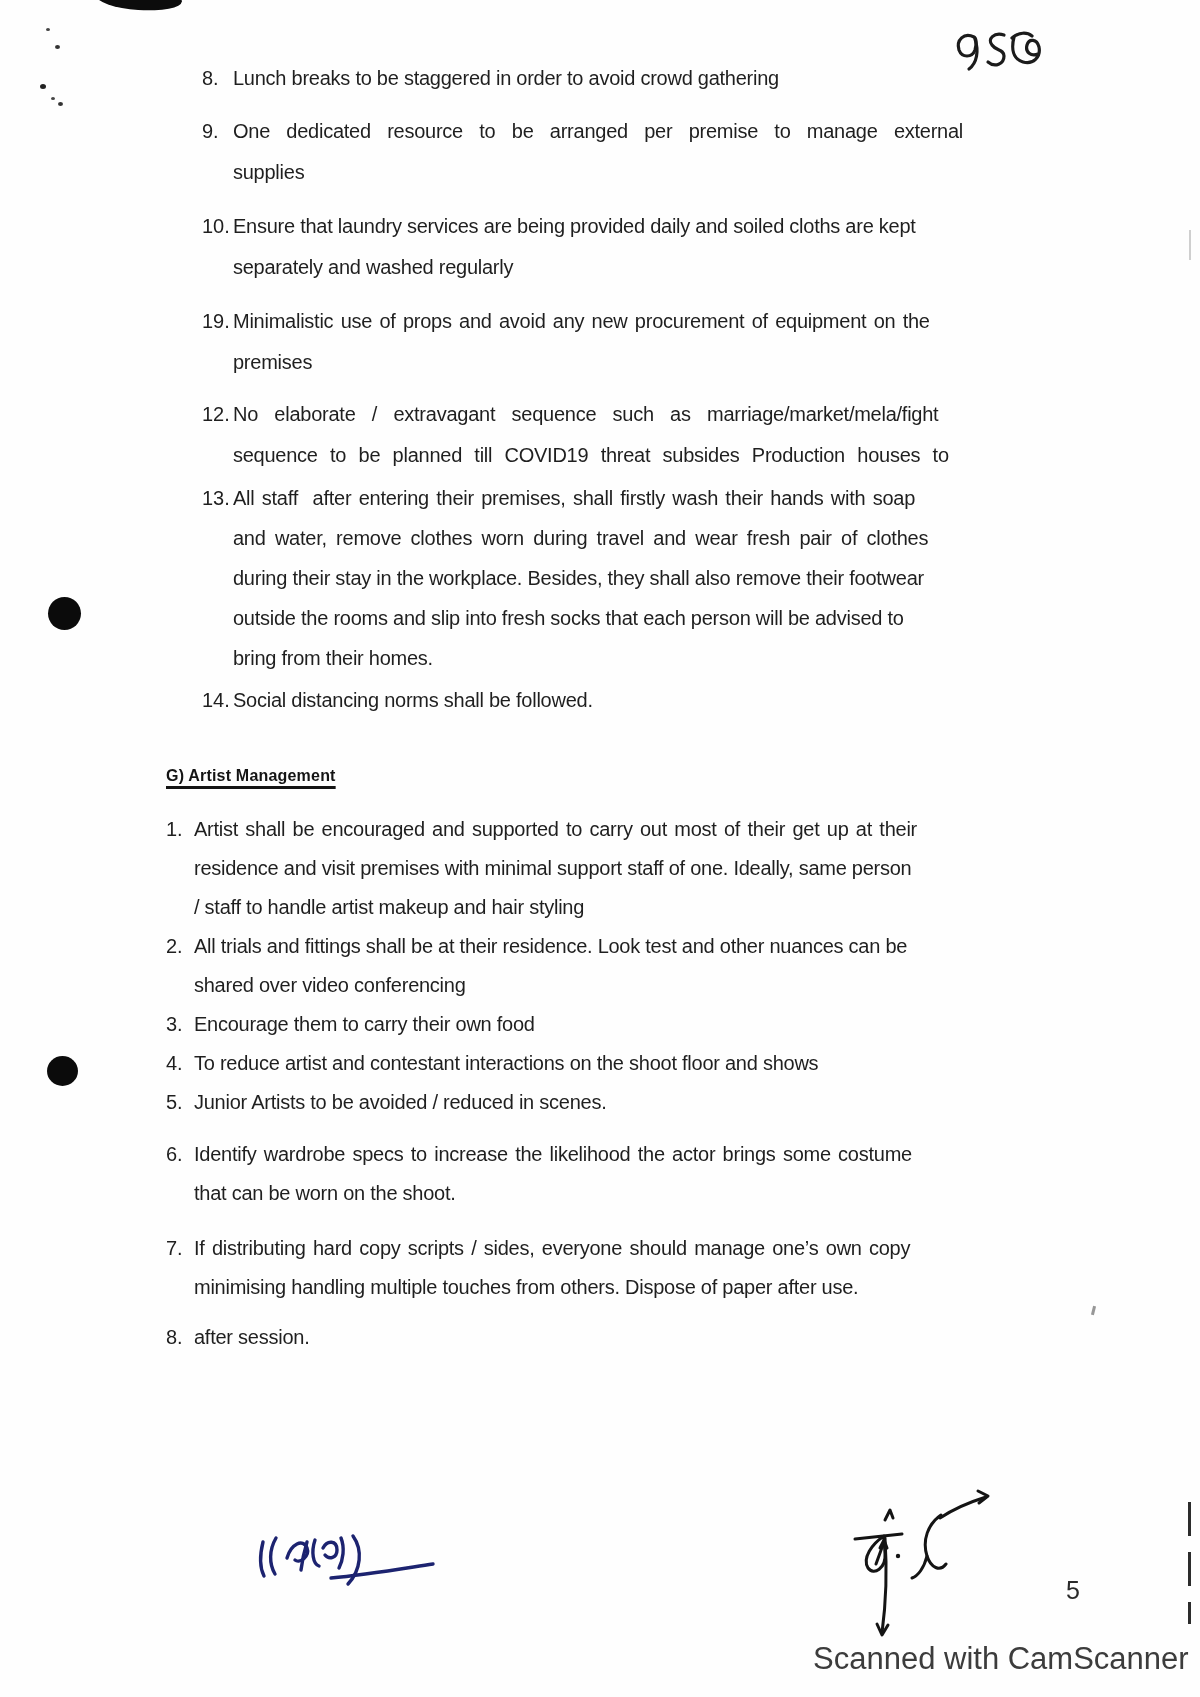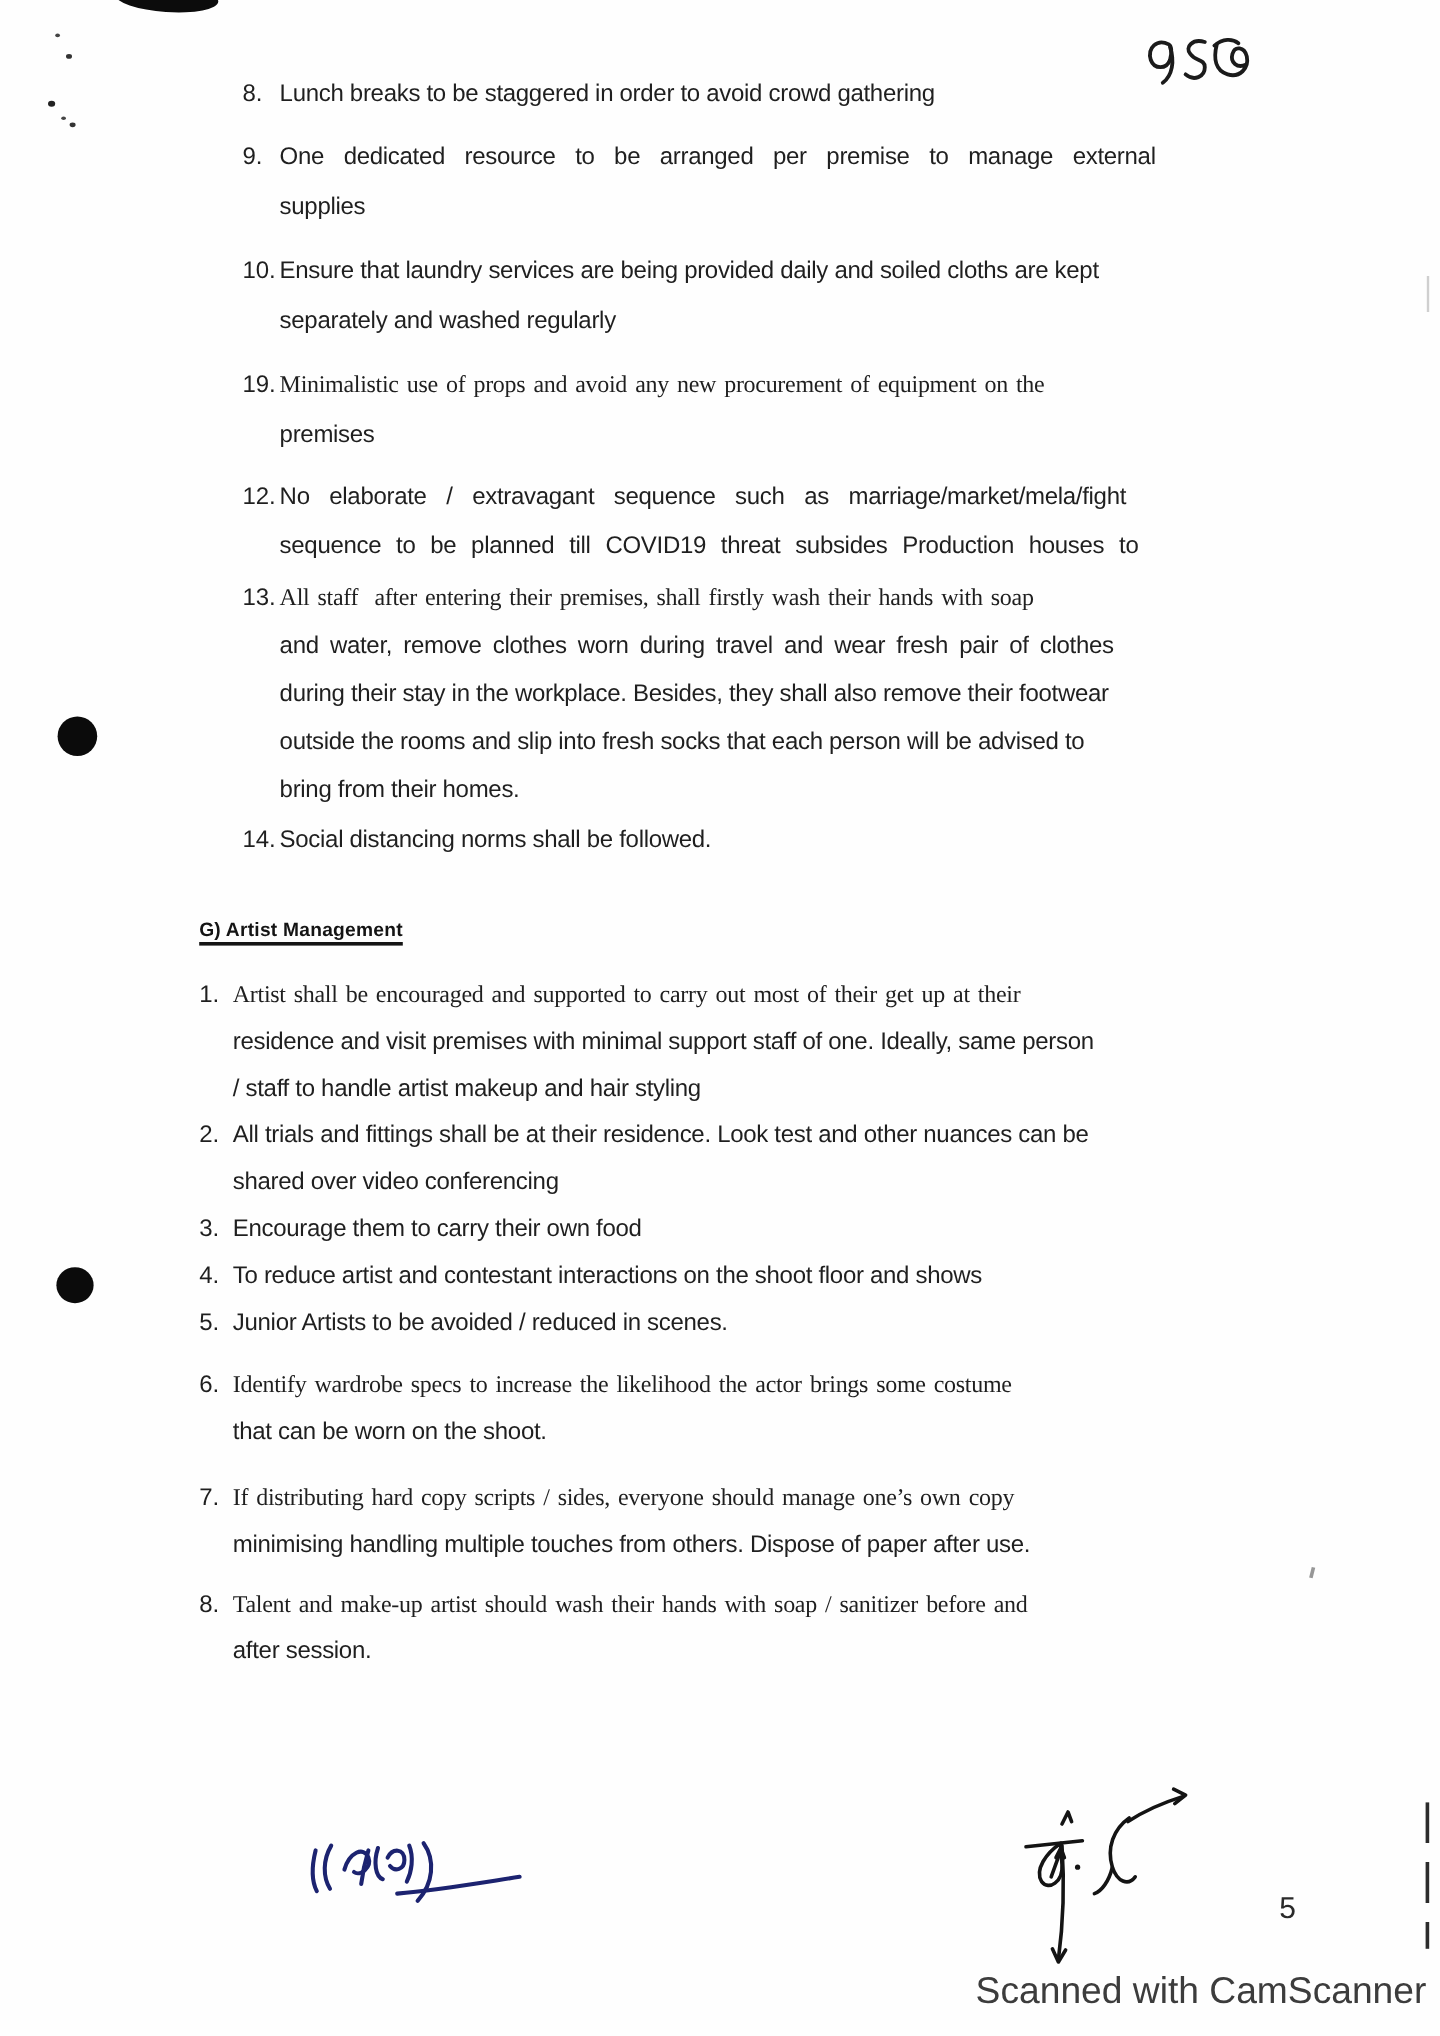--- a/index.html
+++ b/index.html
@@ -15,21 +15,21 @@
   .num{position:absolute;top:0;font-size:20px;}
   .list-f .item{padding-left:67px;}
   .list-f .num{left:36px;line-height:41px;}
   .list-g .item{padding-left:28px;}
   .list-g .num{left:0;line-height:39px;}
   .line{white-space:pre;font-size:20px;letter-spacing:-0.25px;}
   .list-f .line{line-height:41px;}
   .i13 .line{line-height:40px;}
   .list-g .line{line-height:39px;}
   
-  .w2{word-spacing:2px;font-family:Liberation Serif, serif;}
+  .w2{word-spacing:2px;}
   .w4{word-spacing:4px;}
   .w7{word-spacing:7px;}
   .w11{word-spacing:11px;}
   
   .f1{margin-bottom:12px}.f2{margin-bottom:13px}.f3{margin-bottom:13px}
   .f4{margin-bottom:11px}.f5{margin-bottom:2px}.f6{margin-bottom:2px}.f7{margin-bottom:0}
   .g5{margin-bottom:13px}.g6{margin-bottom:16px}.g7{margin-bottom:11px}
   .heading{
     margin:35px 0 14px 0;font-size:16px;font-weight:bold;line-height:40px;
     letter-spacing:0.2px;color:#141414;
@@ -157,21 +157,20 @@
         <div class="line w2">Identify wardrobe specs to increase the likelihood the actor brings some costume</div>
         <div class="line">that can be worn on the shoot.</div>
       </div>
       <div class="item g7">
         <span class="num">7.</span>
         <div class="line w2">If distributing hard copy scripts / sides, everyone should manage one’s own copy</div>
         <div class="line">minimising handling multiple touches from others. Dispose of paper after use.</div>
       </div>
       <div class="item g8">
         <span class="num">8.</span>
-        <div class="line w2">Talent and make-up artist should wash their hands with soap / sanitizer before and</div>
         <div class="line">after session.</div>
       </div>
     </div>
   </div>
 
   <svg class="sig-left" width="200" height="85" viewBox="0 0 200 85">
     <g fill="none" stroke="#1c2370" stroke-width="3.4" stroke-linecap="round" stroke-linejoin="round">
       <path d="M 18 22 C 15 34, 14 46, 19 56"></path>
       <path d="M 31 18 C 24 30, 24 44, 30 54"></path>
       <path d="M 42 38 C 46 24, 58 18, 62 28 C 65 36, 55 44, 50 40"></path>

